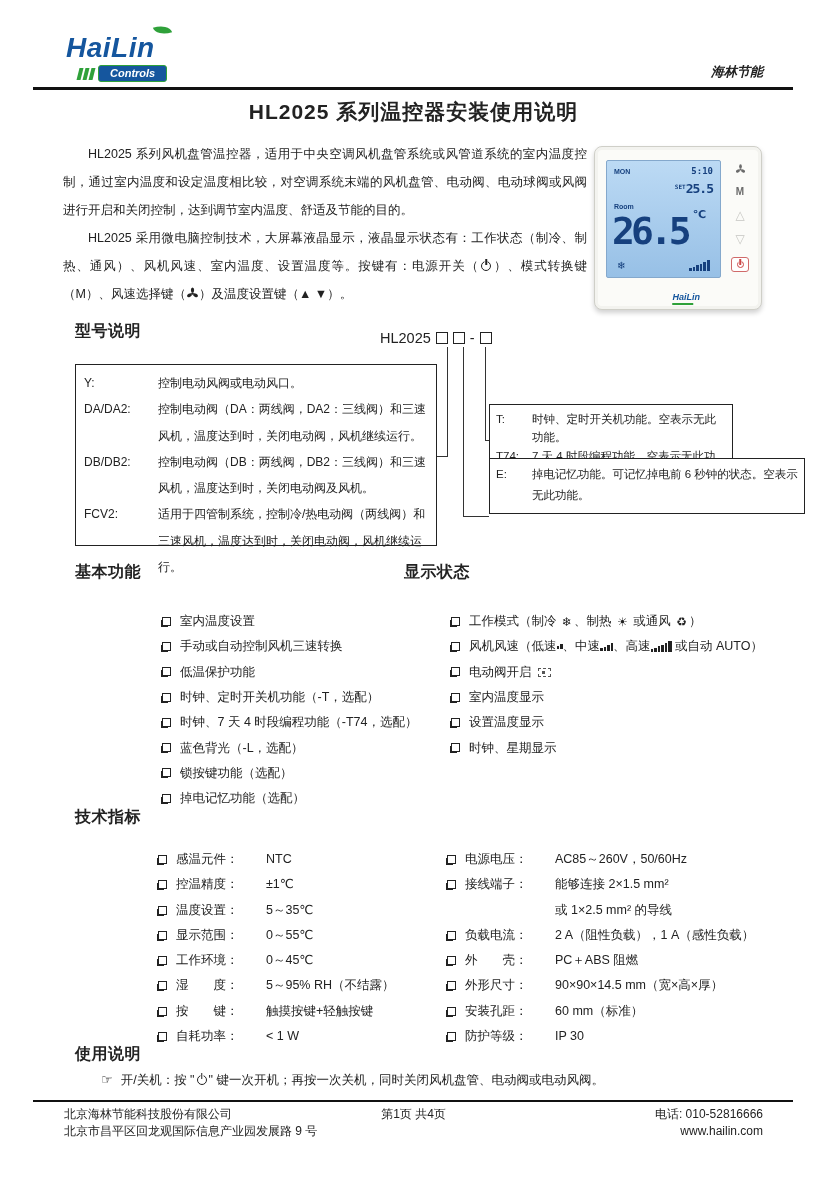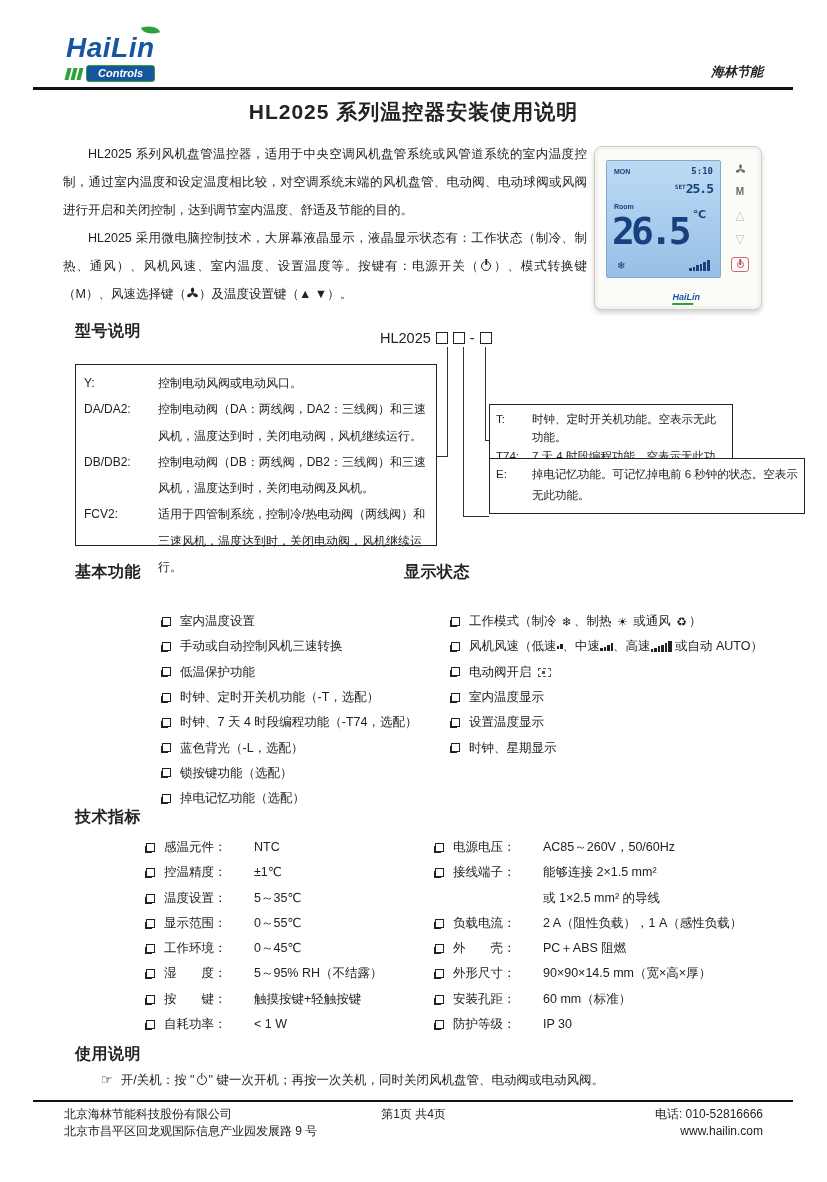--- a/index.html
+++ b/index.html
@@ -8,21 +8,21 @@
     position:relative; width:827px; height:1182px; background:#fff;
     font-family:"Liberation Sans","DejaVu Sans",sans-serif; color:#222;
     overflow:hidden;
   }
   
   .logo { position:absolute; left:66px; top:34px; }
   .logo-main { position:relative; font-style:italic; font-weight:bold; font-size:28px;
     color:#15569e; line-height:1; letter-spacing:.5px; }
   .leaf { position:absolute; right:-4px; top:-9px; width:17px; height:10px;
     background:#2fa13a; border-radius:0 100% 0 100%; transform:rotate(-18deg); }
-  .logo-sub { display:flex; align-items:center; margin-top:3px; }
+  .logo-sub { display:flex; align-items:center; margin-top:3px;margin-left:12px; }
   .bars3 { display:flex; gap:2px; margin-right:4px; }
   .bars3 i { width:4px; height:12px; background:#2fa13a; transform:skewX(-14deg); }
   .ctrl-box { background:#15569e; color:#fff; font-style:italic; font-weight:bold;
     font-size:11px; padding:1px 11px 2px; border-radius:3px; border:1px solid #2fa13a; }
   .tagline { position:absolute; right:64px; top:63px; font-weight:bold; font-style:italic;
     font-size:13px; font-family:"Liberation Serif","DejaVu Serif",serif;margin-left:48px; }
   .hrule { position:absolute; left:33px; top:87px; width:760px; height:3px; background:#111; }
   .title { position:absolute; left:0; top:98px; width:100%; text-align:center;
     font-size:21px; font-weight:bold; letter-spacing:1px; }
 
@@ -111,21 +111,21 @@
   ul.plain { list-style:none; margin:16px; padding:0; position:absolute; }
   ul.plain li { height:25.3px; display:flex; align-items:center; font-size:12.5px; }
   ul.plain li .blt { margin-right:9px; }
   ul.plain li span { white-space:pre; }
   .ic { font-size:12px; margin:0 2px; }
   .valve-ic { display:inline-block; width:13px; height:9px; border:1px dashed #555;
     margin-left:6px; position:relative; }
   .valve-ic::after { content:''; position:absolute; left:3px; top:2px; width:3px; height:3px; background:#555; }
 
   
-  ul.spec { list-style:none; margin:0; padding:0; position:absolute; }
+  ul.spec { list-style:none; margin:12px; padding:0; position:absolute; }
   ul.spec li { display:flex; font-size:12.5px; line-height:25.3px; }
   ul.spec li .blt { margin:8px 9px 0 0; }
   ul.spec .lab { flex:none; width:90px; white-space:pre; }
   ul.spec .val { white-space:pre-line; }
 
   
   .usage { position:absolute; left:101px; top:1072px; font-size:12.5px; }
   .usage .hand { font-size:13px; margin-right:8px; }
   .usage span { white-space:pre; }
 

